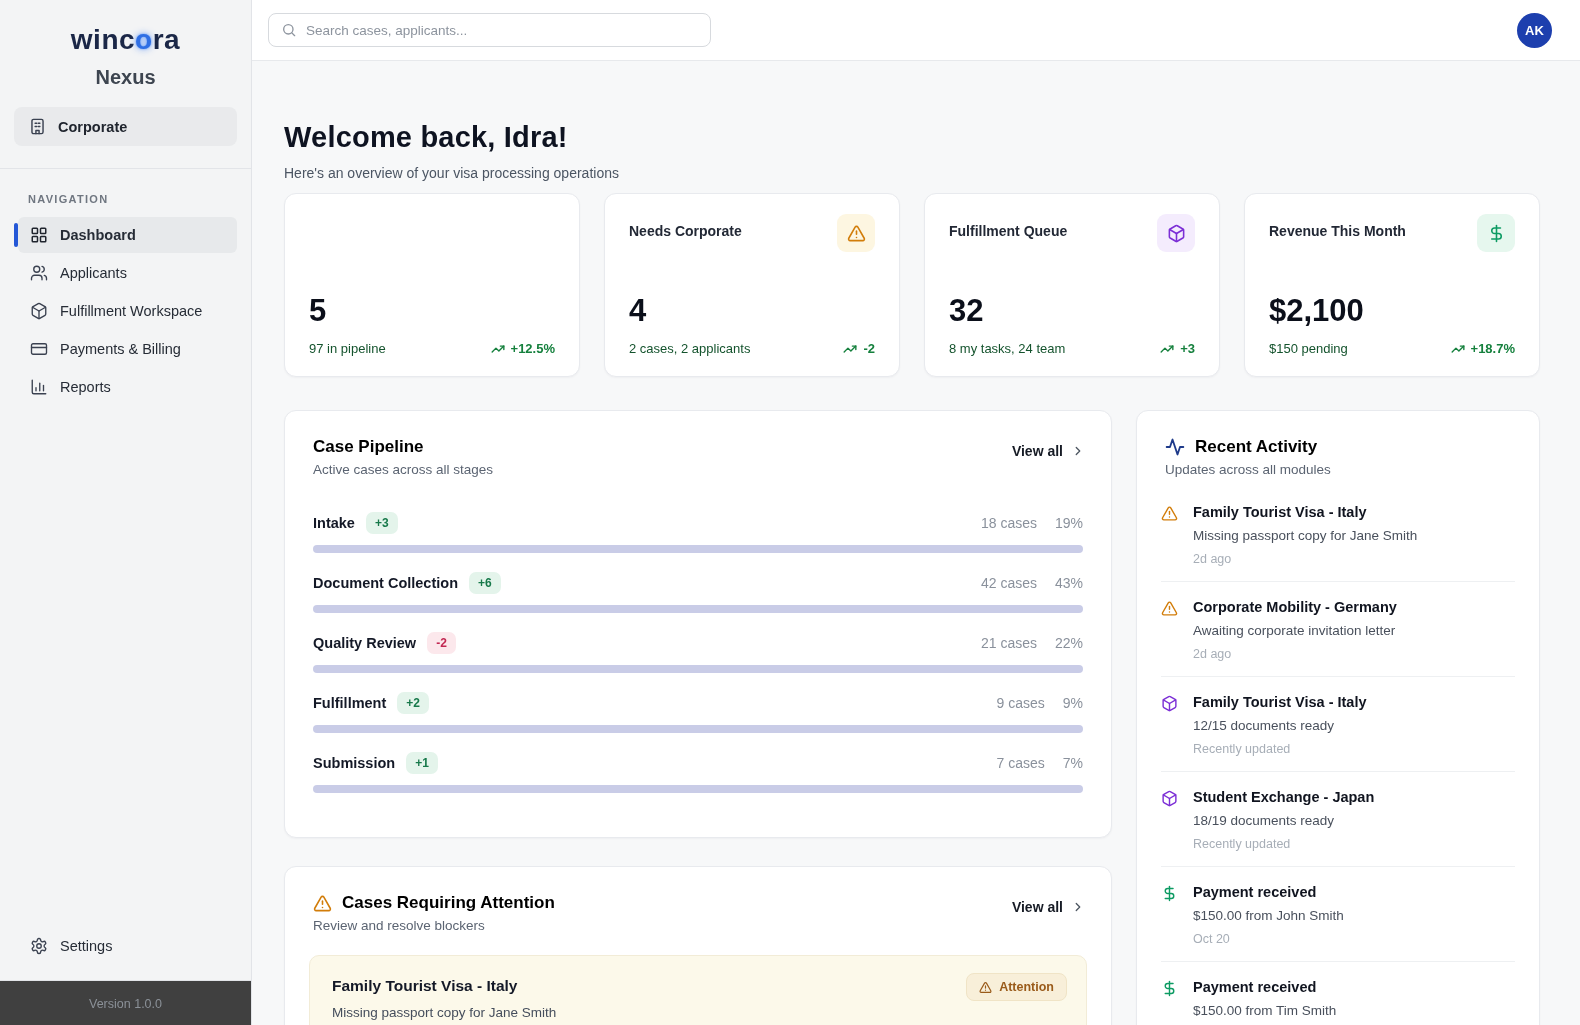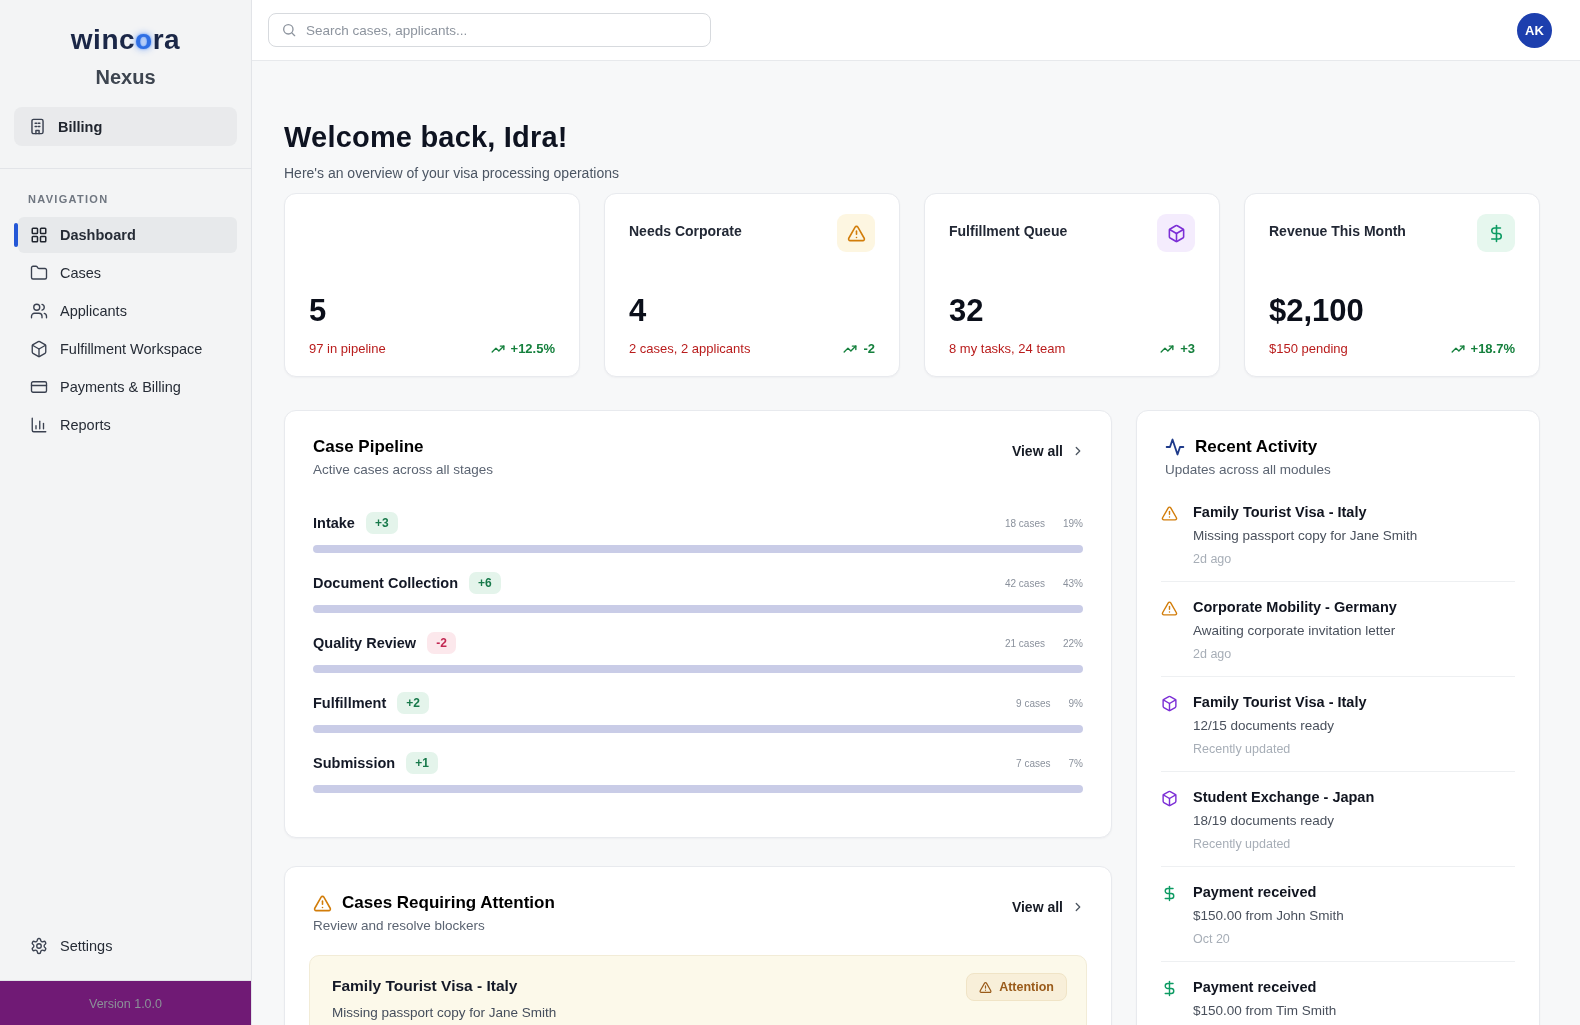--- a/index.html
+++ b/index.html
@@ -19,21 +19,21 @@
   .side-divider { border-top:1px solid #e2e4e8; margin-top:22px; }
   .nav-label { margin:24px 0 10px 28px; font-size:11px; font-weight:700; letter-spacing:1.3px; color:#6f7680; }
   .nav-item { position:relative; display:flex; align-items:center; gap:12px; margin:2px 14px 2px 18px;
               padding:9px 12px; border-radius:6px; font-size:14.5px; font-weight:500; color:#262c36; cursor:pointer; }
   .nav-item svg { flex:0 0 auto; }
   .nav-item.active { background:#e7e9eb; font-weight:600; }
   .nav-item.active::before { content:""; position:absolute; left:-4px; top:6px; bottom:6px; width:4px;
                              border-radius:3px; background:#2457d6; }
   .sidebar-bottom { margin-top:auto; }
   .version-wrap { border-top:1px solid #e2e4e8; margin-top:16px; padding:16px 0 14px; text-align:center;
-                  font-size:12.5px; color:#8b9198; background:#701a75; }
+                  font-size:12.5px; color:#8b9198; background:#404040; }
 
   
   .main { flex:1; display:flex; flex-direction:column; min-width:0; background:#f7f8f9;gap:22px; }
   .topbar { height:61px; min-height:61px; background:#ffffff; border-bottom:1px solid #e7e9ec;
             display:flex; align-items:center; justify-content:space-between; padding:0 28px 0 16px; }
   .search-box { width:443px; height:34px; border:1px solid #d7dade; border-radius:8px; background:#fff;
                 display:flex; align-items:center; gap:9px; padding:0 12px; color:#8d949e; }
   .search-box input { border:none; outline:none; flex:1; font-size:13.5px; font-family:"Liberation Sans",sans-serif; color:#30353d; background:transparent; }
   .search-box input::placeholder { color:#8d949e; }
   .avatar { width:35px; height:35px; border-radius:50%; background:#1d3fae; color:#fff; font-size:13px;
@@ -50,21 +50,21 @@
                display:flex; flex-direction:column; }
   .stat-head { display:flex; justify-content:space-between; align-items:flex-start; }
   .stat-label { font-size:14px; font-weight:600; color:#222835; margin-top:9px; }
   .stat-icon { width:38px; height:38px; border-radius:9px; display:flex; align-items:center; justify-content:center; }
   .tint-blue   { background:#e9effd; color:#2356d7; }
   .tint-amber  { background:#fdf6e1; color:#d27d0a; }
   .tint-purple { background:#f4ecfd; color:#7c2fd6; }
   .tint-green  { background:#e6f7ee; color:#0d9b63; }
   .stat-value { margin-top:auto; font-size:31px; font-weight:700; color:#0b0f1a; }
   .stat-foot { display:flex; justify-content:space-between; align-items:center; margin-top:12px; }
-  .stat-sub { font-size:13px; color:#b91c1c; }
+  .stat-sub { font-size:13px; color:#14532d; }
   .trend { display:flex; align-items:center; gap:6px; font-size:13px; font-weight:700; color:#15803d; }
 
   
   .content-grid { display:grid; grid-template-columns:1fr 404px; gap:24px; align-items:start; }
   .left-col { display:flex; flex-direction:column; gap:28px; min-width:0; }
   .panel { background:#fff; border:1px solid #e8eaee; border-radius:12px; box-shadow:0 1px 2px rgba(16,24,40,.04); }
   .panel-head { display:flex; justify-content:space-between; align-items:flex-start; padding:26px 26px 6px 28px; }
   .panel-title { font-size:17px; font-weight:700; color:#000000; }
   .panel-title-row { display:flex; align-items:center; gap:10px; }
   .panel-sub { font-size:13.5px; color:#5b6472; margin-top:5px; }
@@ -73,21 +73,21 @@
   .view-all svg { color:#4c5560; }
 
   
   .pipeline-body { padding:10px 28px 44px; }
   .stage { margin-top:19px; }
   .stage-top { display:flex; align-items:center; gap:11px; }
   .stage-name { font-size:14.5px; font-weight:600; color:#141927; }
   .badge { font-size:12px; font-weight:700; padding:4px 9px; border-radius:7px; }
   .badge.pos { background:#e4f4eb; color:#17794a; }
   .badge.neg { background:#fce8ec; color:#c22852; }
-  .stage-meta { margin-left:auto; display:flex; gap:18px; font-size:10px; color:#8a919c; }
+  .stage-meta { margin-left:auto; display:flex; gap:18px; font-size:14px; color:#8a919c; }
   .stage-bar { height:8px; border-radius:5px; background:#c9cce7; margin-top:11px; }
 
   
   .attn-body { padding:16px 24px 24px; }
   .attn-card { position:relative; background:#fcf9ea; border:1px solid #f2ecd7; border-radius:10px;
                padding:21px 22px 18px; }
   .attn-card-title { font-size:15.5px; font-weight:700; color:#141927; }
   .attn-desc { font-size:13.5px; color:#454e5c; margin-top:10px; }
   .attn-meta { display:flex; align-items:center; gap:8px; font-size:12.5px; color:#9aa1ab; margin-top:11px; }
   .attn-badge { position:absolute; top:17px; right:19px; display:flex; align-items:center; gap:7px;
@@ -117,45 +117,37 @@
     </div>
     <div class="product">Nexus</div>
 
     <div class="org-item">
       <span>
         <svg width="19" height="19" viewBox="0 0 24 24" fill="none" stroke="#3a4150" stroke-width="1.8" stroke-linecap="round" stroke-linejoin="round">
           <rect x="5" y="3" width="14" height="18" rx="2"></rect>
             <path d="M9 8h2M13 8h2M9 12h2M13 12h2M10 21v-4h4v4"></path>
         </svg>
       </span>
-      <span>Billing</span>
+      <span>Corporate</span>
     </div>
 
     <div class="side-divider"></div>
     <div class="nav-label">NAVIGATION</div>
 
     <nav>
       <div class="nav-item active">
         <span>
           <svg width="18" height="18" viewBox="0 0 24 24" fill="none" stroke="#20252e" stroke-width="2" stroke-linecap="round" stroke-linejoin="round">
             <rect x="3" y="3" width="7" height="7" rx="1"></rect>
               <rect x="14" y="3" width="7" height="7" rx="1"></rect>
               <rect x="3" y="14" width="7" height="7" rx="1"></rect>
               <rect x="14" y="14" width="7" height="7" rx="1"></rect>
           </svg>
         </span>
         <span>Dashboard</span>
-      </div>
-      <div class="nav-item">
-        <span>
-          <svg width="18" height="18" viewBox="0 0 24 24" fill="none" stroke="#3a4150" stroke-width="1.8" stroke-linecap="round" stroke-linejoin="round">
-            <path d="M4 20h16a2 2 0 0 0 2-2V8a2 2 0 0 0-2-2h-7.9a2 2 0 0 1-1.69-.9L9.6 3.9A2 2 0 0 0 7.93 3H4a2 2 0 0 0-2 2v13a2 2 0 0 0 2 2Z"></path>
-          </svg>
-        </span>
-        <span>Cases</span>
       </div>
       <div class="nav-item">
         <span>
           <svg width="18" height="18" viewBox="0 0 24 24" fill="none" stroke="#3a4150" stroke-width="1.8" stroke-linecap="round" stroke-linejoin="round">
             <path d="M16 21v-2a4 4 0 0 0-4-4H6a4 4 0 0 0-4 4v2"></path>
               <circle cx="9" cy="7" r="4"></circle>
               <path d="M22 21v-2a4 4 0 0 0-3-3.87"></path>
               <path d="M16 3.13a4 4 0 0 1 0 7.75"></path>
           </svg>
         </span>

